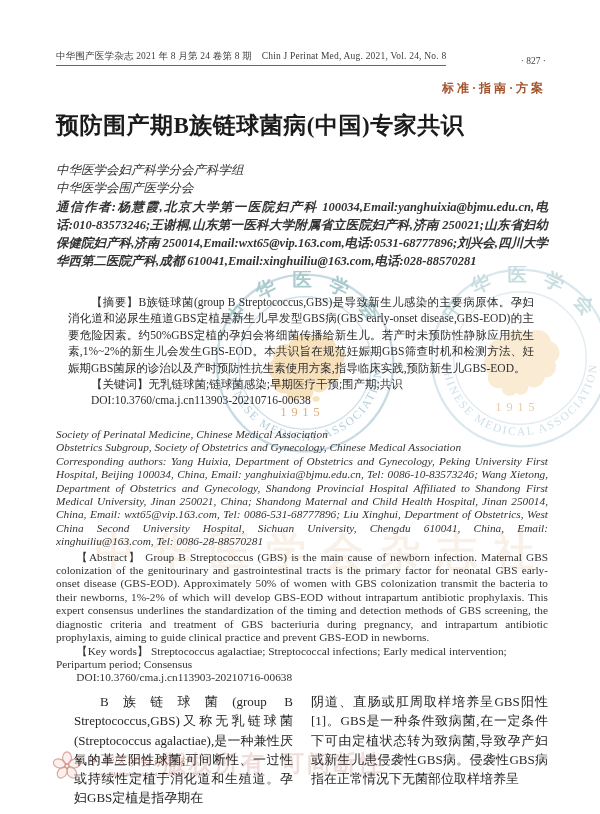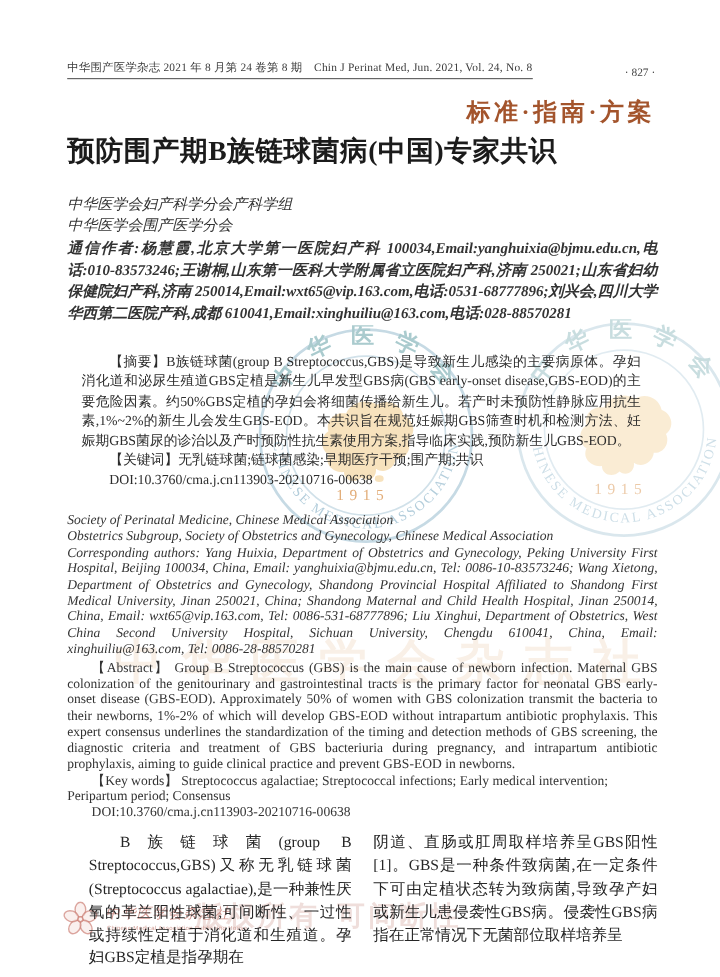--- a/index.html
+++ b/index.html
@@ -13,21 +13,21 @@
   .layer-wm   { position:absolute; inset:0; z-index:1; }
 
   
   .hdr { position:absolute; top:50px; left:56px; right:54px;
          display:flex; justify-content:space-between; align-items:flex-end;
          font-size:9.5px; color:#3c3c3c; }
   .hdr .cite { border-bottom:1px solid #666; padding-bottom:2px; letter-spacing:0.2px; }
   .hdr .pgno { font-size:9.5px; color:#444; }
 
   .section-label { position:absolute; top:80px; right:54px;
-         font-size:20px; font-weight:600; letter-spacing:3px; color:#a3542c; }
+         font-size:12px; font-weight:600; letter-spacing:3px; color:#a3542c; }
 
   
   .title { position:absolute; top:110px; left:56px; right:54px;
          font-size:23px; font-weight:700; color:#1b1b1b; letter-spacing:0.5px; }
   .affils { position:absolute; top:161px; left:56px; font-size:12.5px;
          font-style:italic; line-height:18px; color:#333; }
   .corr  { position:absolute; top:198px; left:56px; width:492px;
          font-size:12.5px; font-style:italic; line-height:18px;
          text-align:justify; color:#333;font-weight:bold; }
 
@@ -133,21 +133,21 @@
   </div>
 
   <div class="copyright">
     <span>版权所有</span><span class="gap"></span><span>可间断性</span>
   </div>
 </div>
 
 <div class="layer-text">
 
   <div class="hdr">
-    <span class="cite">中华围产医学杂志 2021 年 8 月第 24 卷第 8 期　Chin J Perinat Med, Jun. 2021, Vol. 24, No. 8</span>
+    <span class="cite">中华围产医学杂志 2021 年 8 月第 24 卷第 8 期　Chin J Perinat Med, Aug. 2021, Vol. 24, No. 8</span>
     <span class="pgno">· 827 ·</span>
   </div>
 
   <div class="section-label">标准·指南·方案</div>
 
   <h1 class="title">预防围产期B族链球菌病(中国)专家共识</h1>
 
   <div class="affils">
     <div>中华医学会妇产科学分会产科学组</div>
     <div>中华医学会围产医学分会</div>

